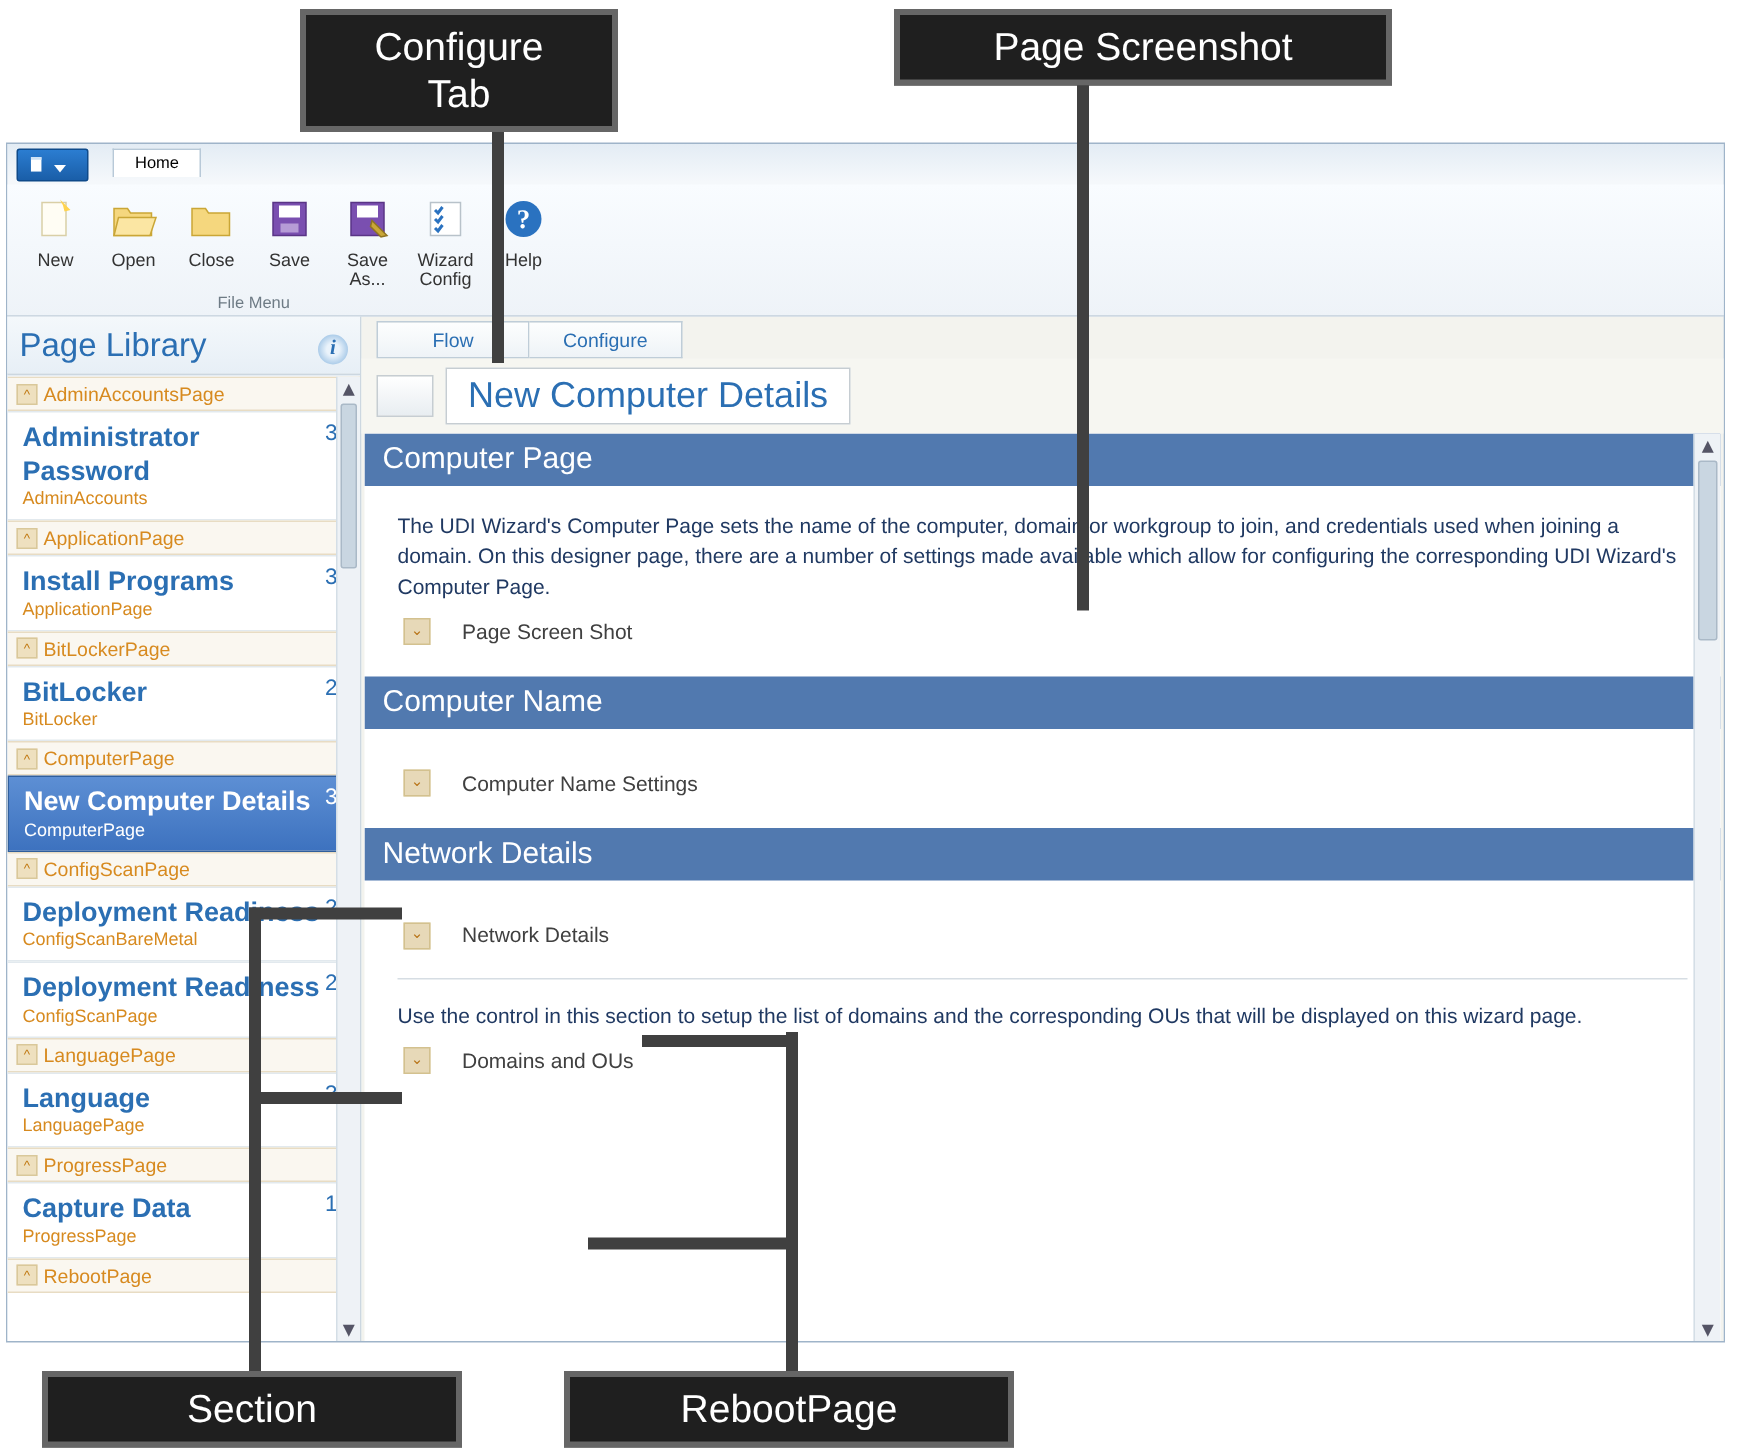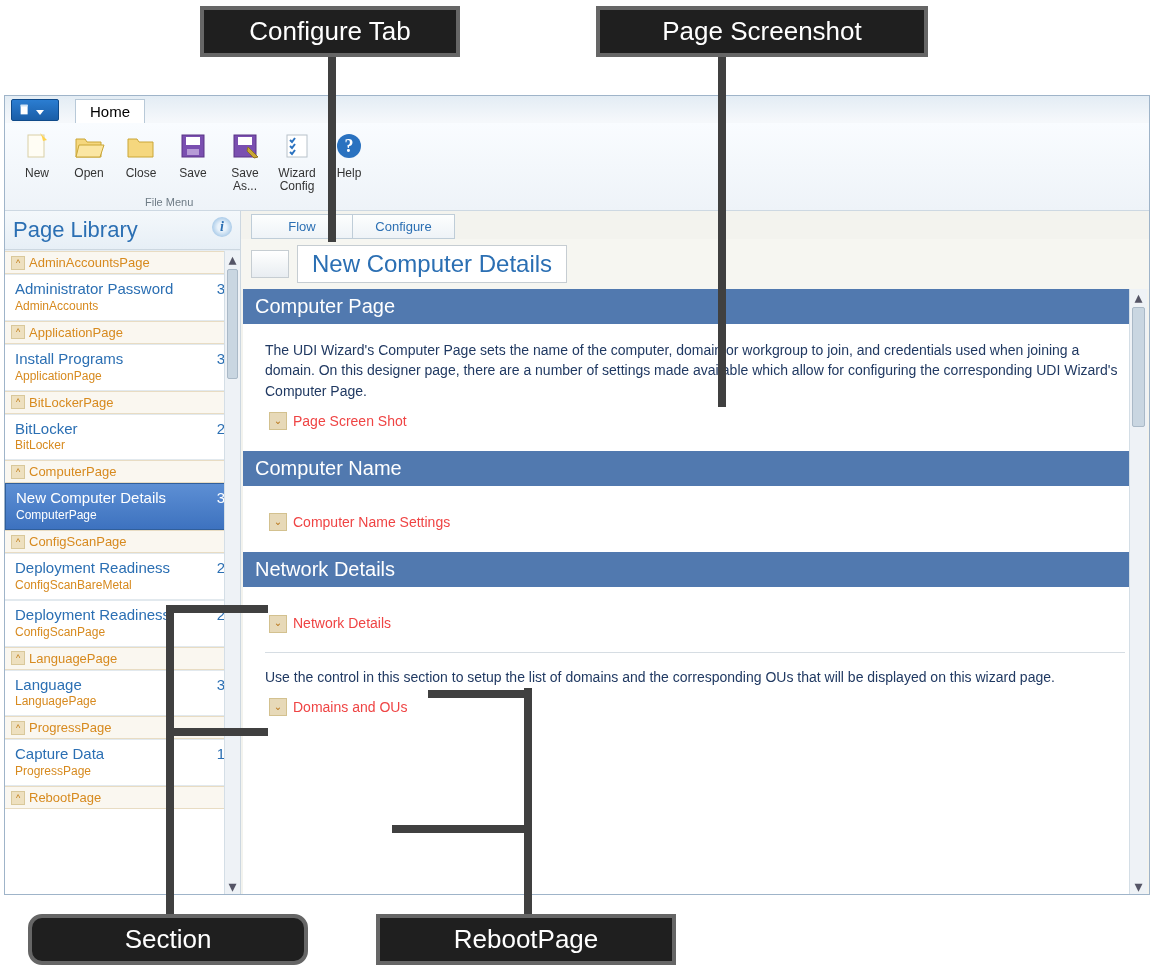--- a/index.html
+++ b/index.html
@@ -54,21 +54,21 @@
   }
   .file-btn svg { width: 14px; height: 14px; margin: 3px 0 0 6px; }
   .file-btn .tri { display:inline-block; width:0;height:0;border-left:4px solid transparent;border-right:4px solid transparent;border-top:5px solid #fff; margin-left:4px; vertical-align:middle;}
   .home-tab {
     position: absolute;
     top: 3px; left: 70px;
     background: #fff;
     border: 1px solid #b8c9d8;
     border-bottom: none;
     padding: 3px 14px;
-    font-size: 15px;
+    font-size: 11px;
   }
   .ribbon {
     position: absolute;
     top: 27px; left: 0; right: 0; bottom: 0;
     background: linear-gradient(#f9fcff, #eef3f8);
     display: flex;
     padding: 4px 6px 0 6px;
   }
   .ribbon-item {
     width: 52px;
@@ -99,21 +99,21 @@
     background: #fff;
     border-right: 1px solid #ccd7e0;
     display: flex;
     flex-direction: column;
   }
   .sidebar-header {
     background: linear-gradient(#f4f8fb,#e7eff6);
     border-bottom: 1px solid #ccd7e0;
     padding: 6px 8px;
     display: flex;
-    align-items: flex-start;
+    align-items: flex-end;
     justify-content: space-between;
   }
   .sidebar-header h2 {
     font-size: 22px;
     font-weight: 400;
     color: #2b6fb3;
   }
   .info-icon {
     width: 20px; height: 20px;
     border-radius: 50%;
@@ -156,21 +156,21 @@
   .sidebar-item {
     border: 1px solid #e2e9ee;
     border-left: none;
     padding: 5px 8px 6px 10px;
     display: flex;
     justify-content: space-between;
     align-items: flex-start;
     cursor: pointer;
   }
   .sidebar-item .titles { line-height: 1.25; }
-  .sidebar-item .t1 { color: #2b6fb3; font-weight: 400; font-size: 15px; }
+  .sidebar-item .t1 { color: #2b6fb3; font-weight: 700; font-size: 18px; }
   .sidebar-item .t2 { color: #d78a1f; font-size: 12px; }
   .sidebar-item .count { color: #2b6fb3; font-size: 15px; padding-right: 6px; }
   .sidebar-item.selected {
     background: linear-gradient(#5d8fd4, #3d72bf);
     border: 1px solid #305f9c;
   }
   .sidebar-item.selected .t1,
   .sidebar-item.selected .t2,
   .sidebar-item.selected .count { color: #fff; }
   .mini-scroll {
@@ -260,47 +260,47 @@
   .sub-chevron {
     width: 18px; height: 18px;
     background: #e7d9b8;
     border: 1px solid #d3c18f;
     display: inline-flex;
     align-items: center;
     justify-content: center;
     color: #b87418;
     font-size: 10px;
   }
-  .sub-label { color: #ef4444; font-size: 14px; }
+  .sub-label { color: #404040; font-size: 14px; margin-left: 15px; }
   .content-vscroll {
     position: absolute;
     right: 0; top: 0; bottom: 0;
     width: 18px;
     background: #eef2f6;
     border-left: 1px solid #d4dee6;
   }
   .content-vscroll .thumb {
     position: absolute; left:2px; right:2px;
     top: 18px; height: 120px;
     background: #c9d6e1;
     border: 1px solid #aab9c7;
     border-radius: 2px;
   }
   .content-vscroll .arr { position:absolute;left:0;right:0;height:16px;display:flex;align-items:center;justify-content:center;color:#556;}
 </style>
 </head>
 <body>
 
-<div class="callout" style="top:6px; left:200px; width:260px;">Configure Tab</div>
+<div class="callout" style="top:6px; left:200px; width:212px;">Configure Tab</div>
 <div class="callout-line" style="left:328px; top:52px; width:8px; height:190px;"></div>
 
 <div class="callout" style="top:6px; left:596px; width:332px;">Page Screenshot</div>
 <div class="callout-line" style="left:718px; top:52px; width:8px; height:355px;"></div>
 
-<div class="callout" style="top:914px; left:28px; width:280px;border-radius:14px;">Section</div>
+<div class="callout" style="top:914px; left:28px; width:280px;">Section</div>
 <div class="callout-line" style="left:166px; top:605px; width:8px; height:310px;"></div>
 <div class="callout-line" style="left:166px; top:605px; width:102px; height:8px;"></div>
 <div class="callout-line" style="left:166px; top:728px; width:102px; height:8px;"></div>
 
 <div class="callout" style="top:914px; left:376px; width:300px;">RebootPage</div>
 <div class="callout-line" style="left:524px; top:688px; width:8px; height:228px;"></div>
 <div class="callout-line" style="left:392px; top:825px; width:138px; height:8px;"></div>
 <div class="callout-line" style="left:428px; top:690px; width:100px; height:8px;"></div>
 <div class="callout-line" style="left:466px; top:940px; width:64px; height:8px;"></div>
 <div class="callout-line" style="left:462px; top:942px; width:8px; height:8px;"></div>

